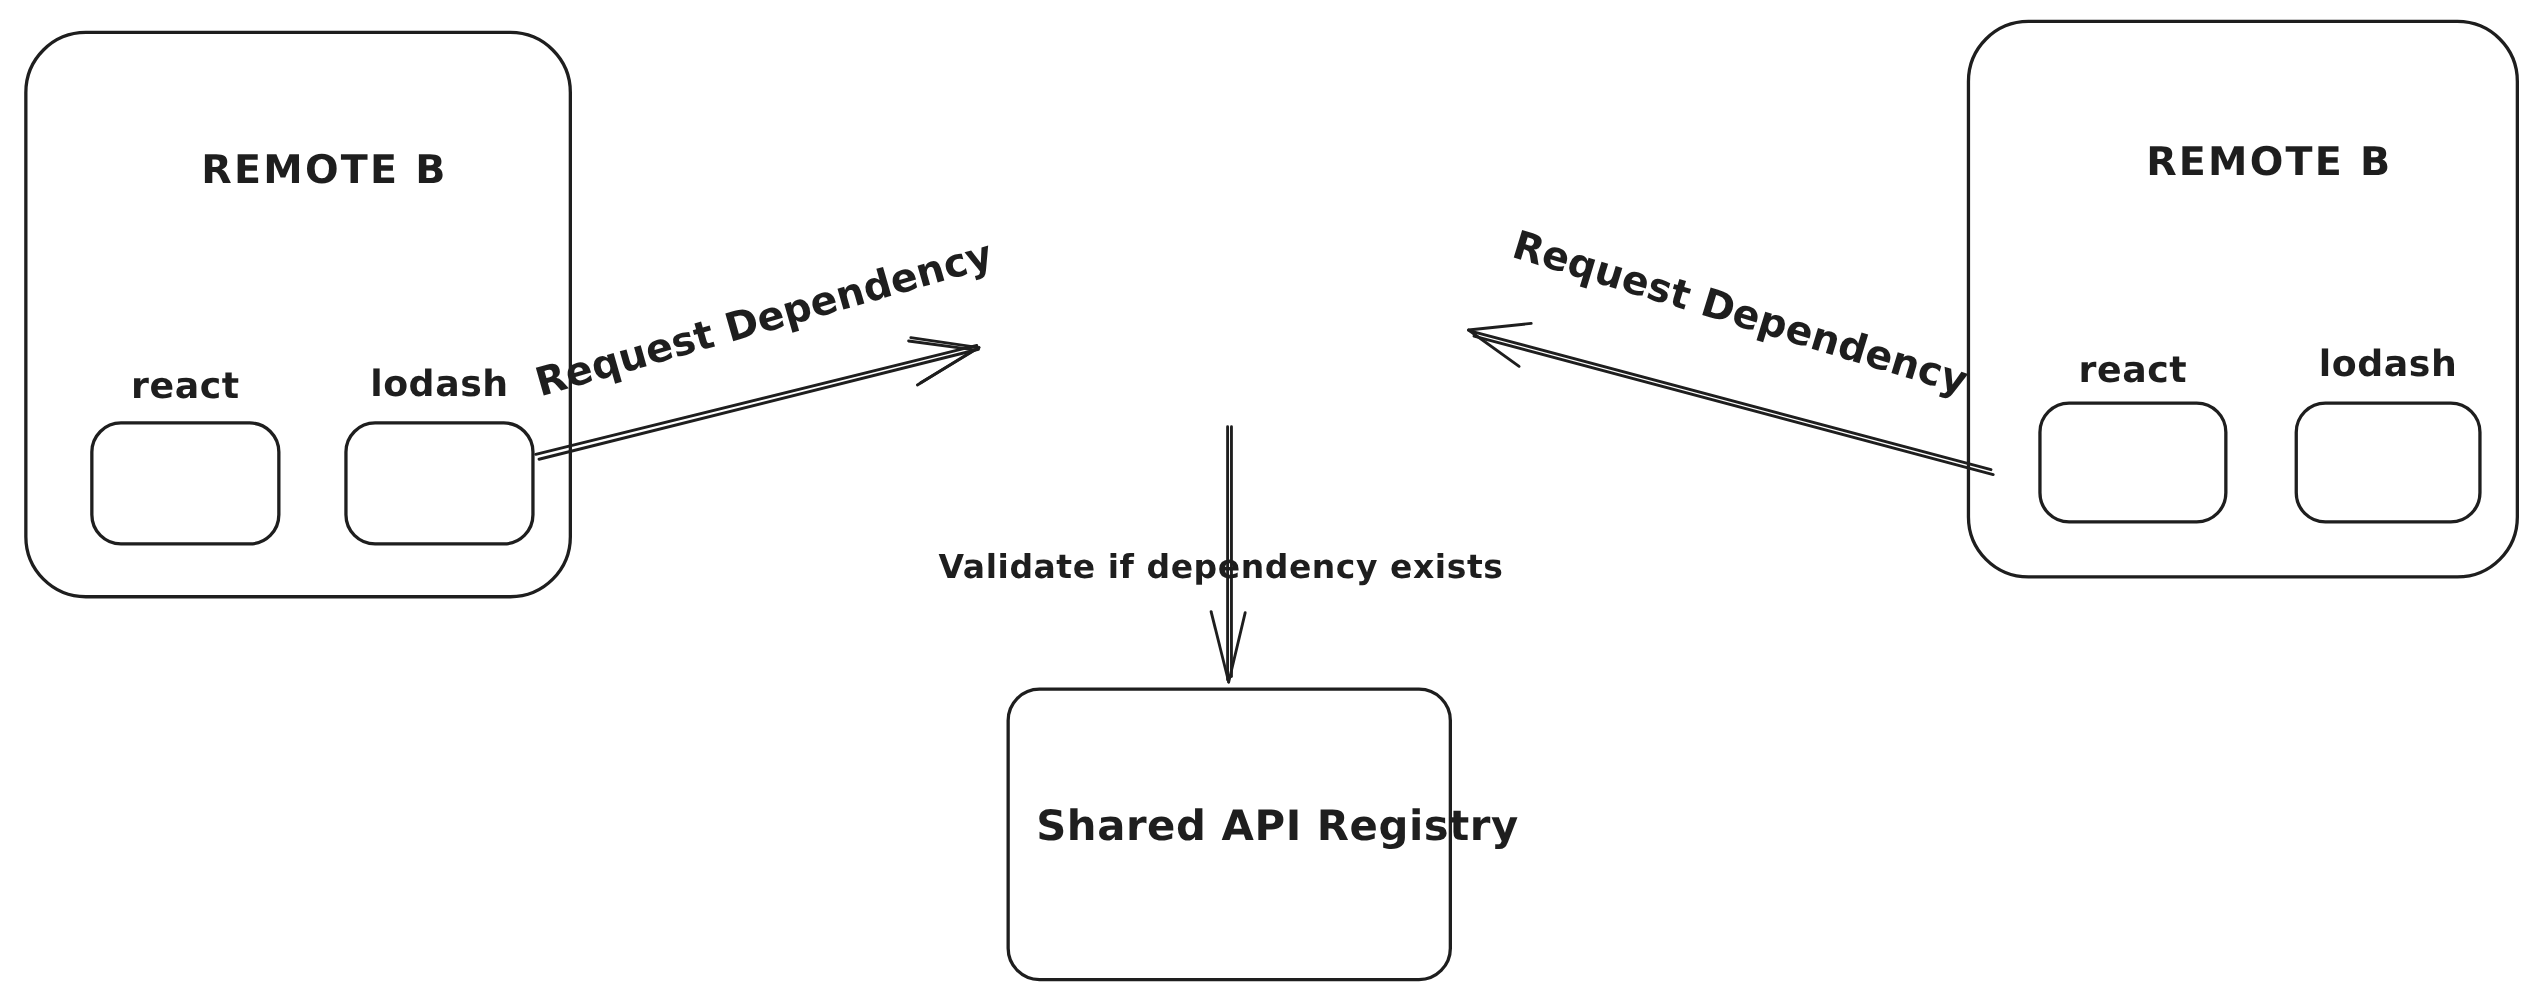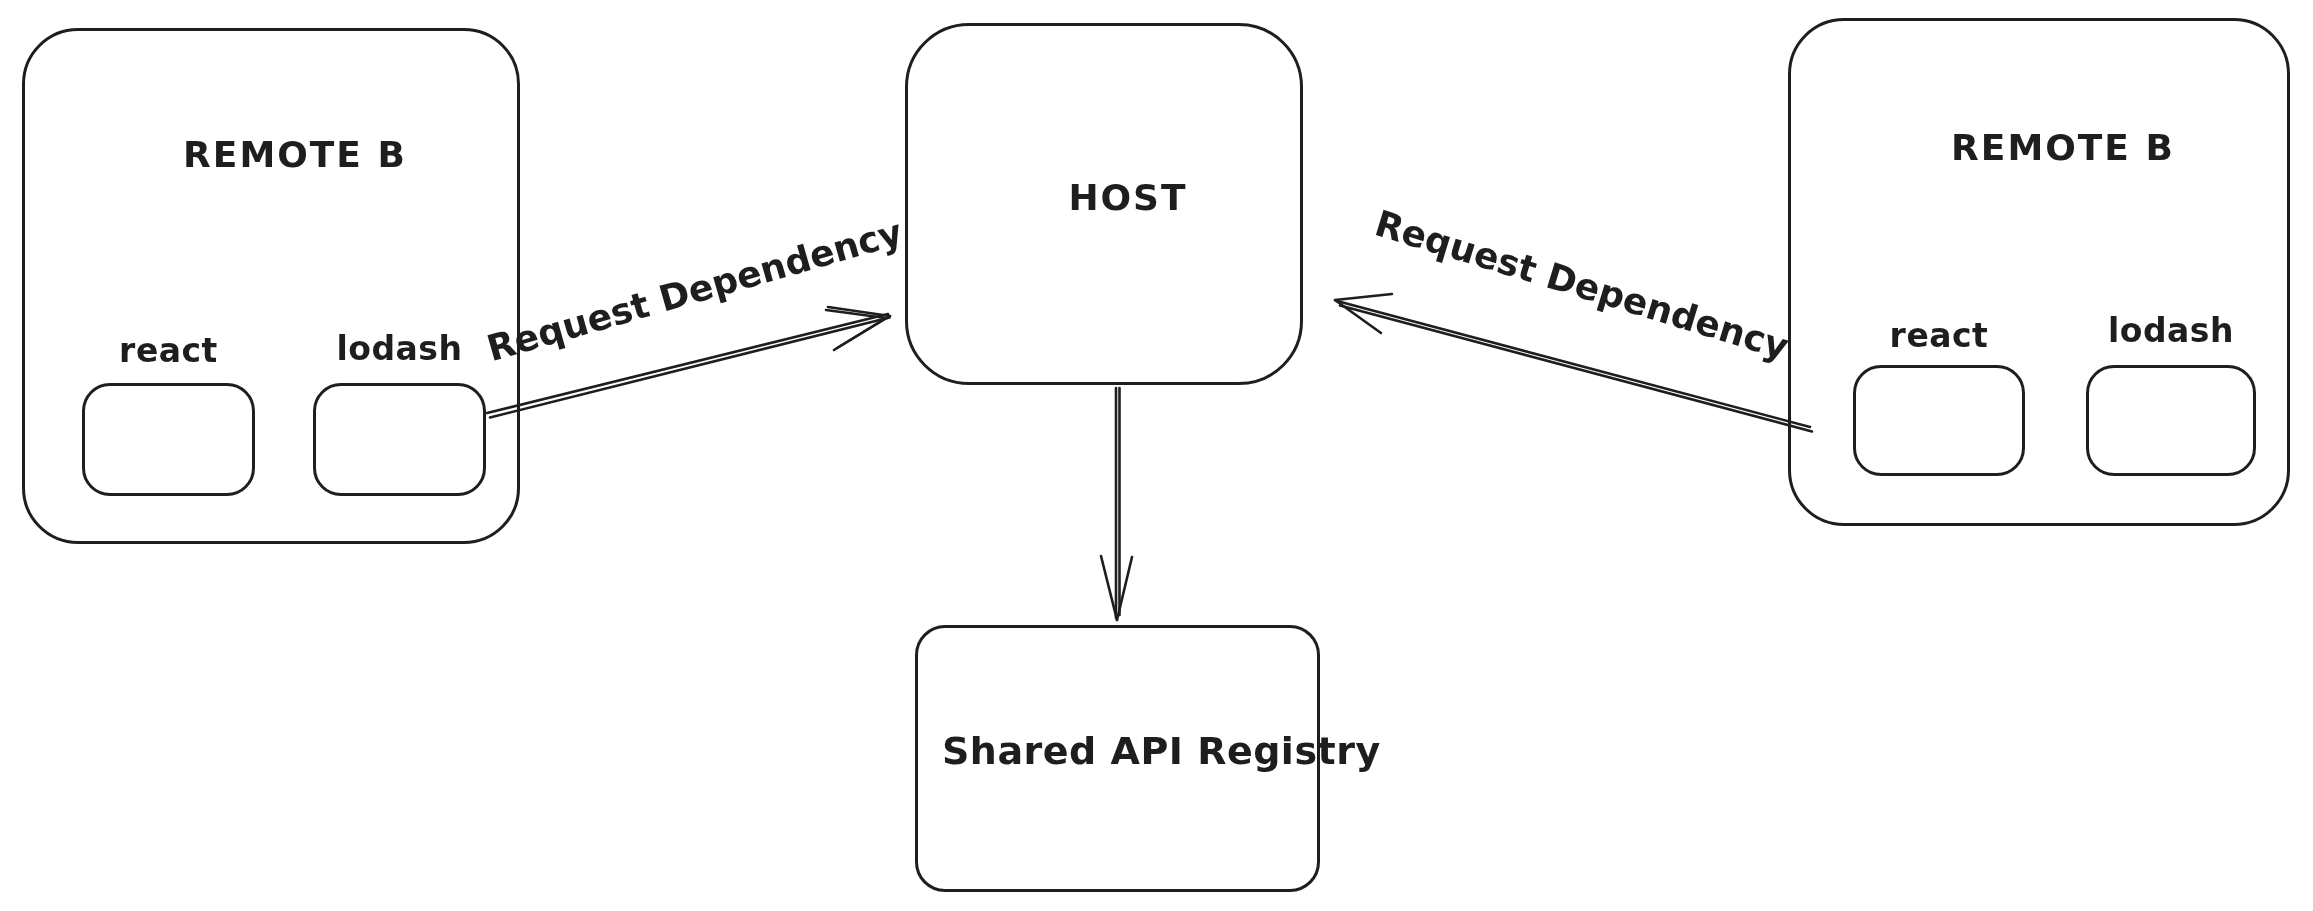--- a/index.html
+++ b/index.html
@@ -121,32 +121,30 @@
   </svg>
 
   <div class="node big remote-left">
     <div class="node-title">REMOTE B</div>
     <div class="pkg-label react-label">react</div>
     <div class="pkg-box react-box"></div>
     <div class="pkg-label lodash-label">lodash</div>
     <div class="pkg-box lodash-box"></div>
   </div>
 
-  <div class="node host">
-    <div class="node-title">HOST</div>
-  </div>
 
   <div class="node big remote-right">
     <div class="node-title">REMOTE B</div>
     <div class="pkg-label react-label">react</div>
     <div class="pkg-box react-box"></div>
     <div class="pkg-label lodash-label">lodash</div>
     <div class="pkg-box lodash-box"></div>
   </div>
 
   <div class="node registry">
     <div class="node-title">Shared API Registry</div>
   </div>
 
   <div class="edge-label req left-req">Request Dependency</div>
   <div class="edge-label req right-req">Request Dependency</div>
+  <div class="edge-label validate">Validate if dependency exists</div>
 
 </div>
 
 </body></html>

